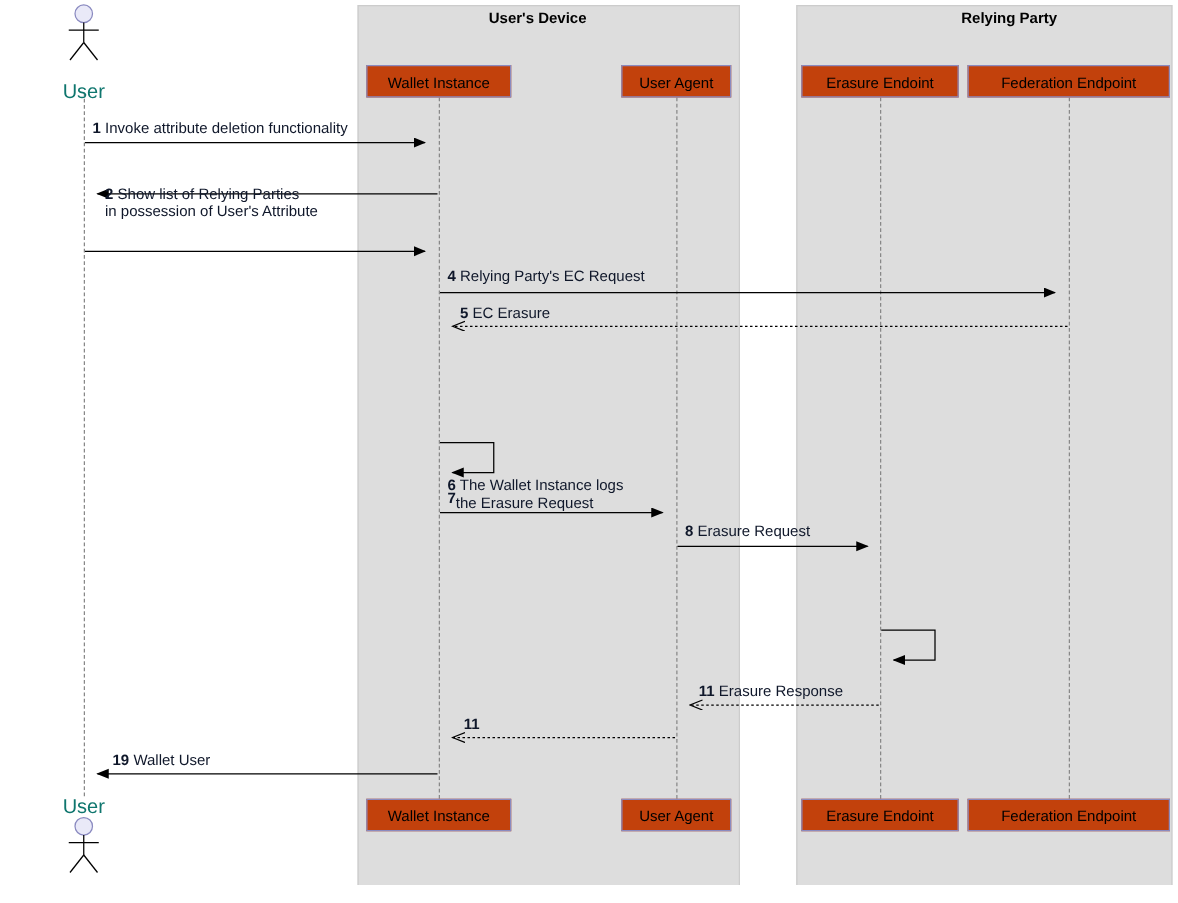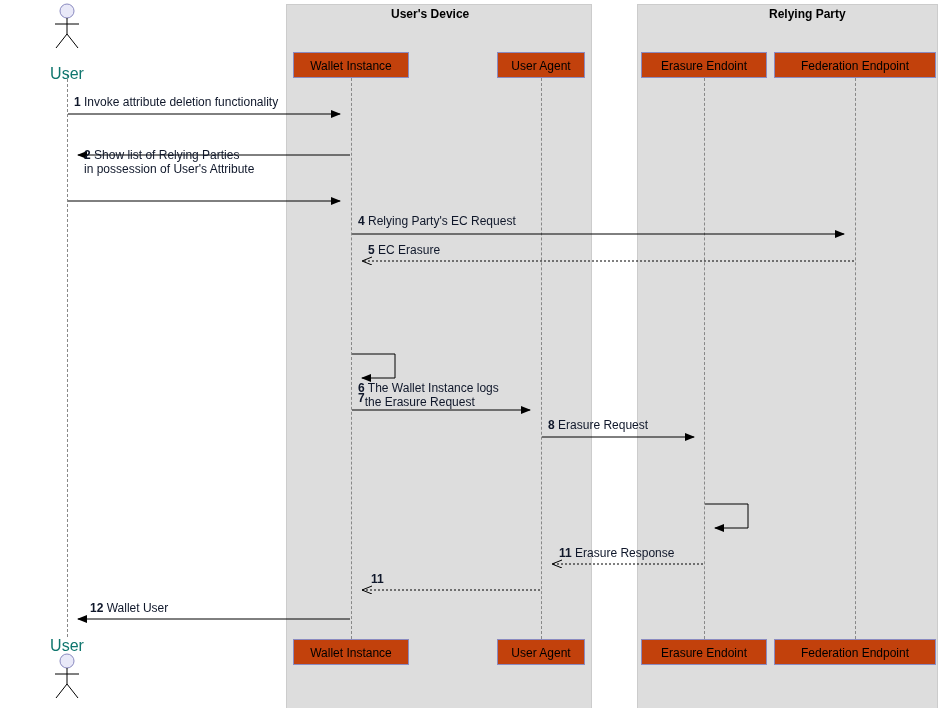--- a/index.html
+++ b/index.html
@@ -230,19 +230,19 @@
     <span class="num">11</span>
     <span>Erasure Response</span>
   </div>
 
   <div class="msg-label" style="left:371px; top:572px;">
     <span class="num">11</span>
     <span></span>
   </div>
 
   <div class="msg-label" style="left:90px; top:601px;">
-    <span class="num">12</span>
+    <span class="num">19</span>
     <span>Wallet User</span>
   </div>
 
 
 
 </div>
 
 </body></html>

